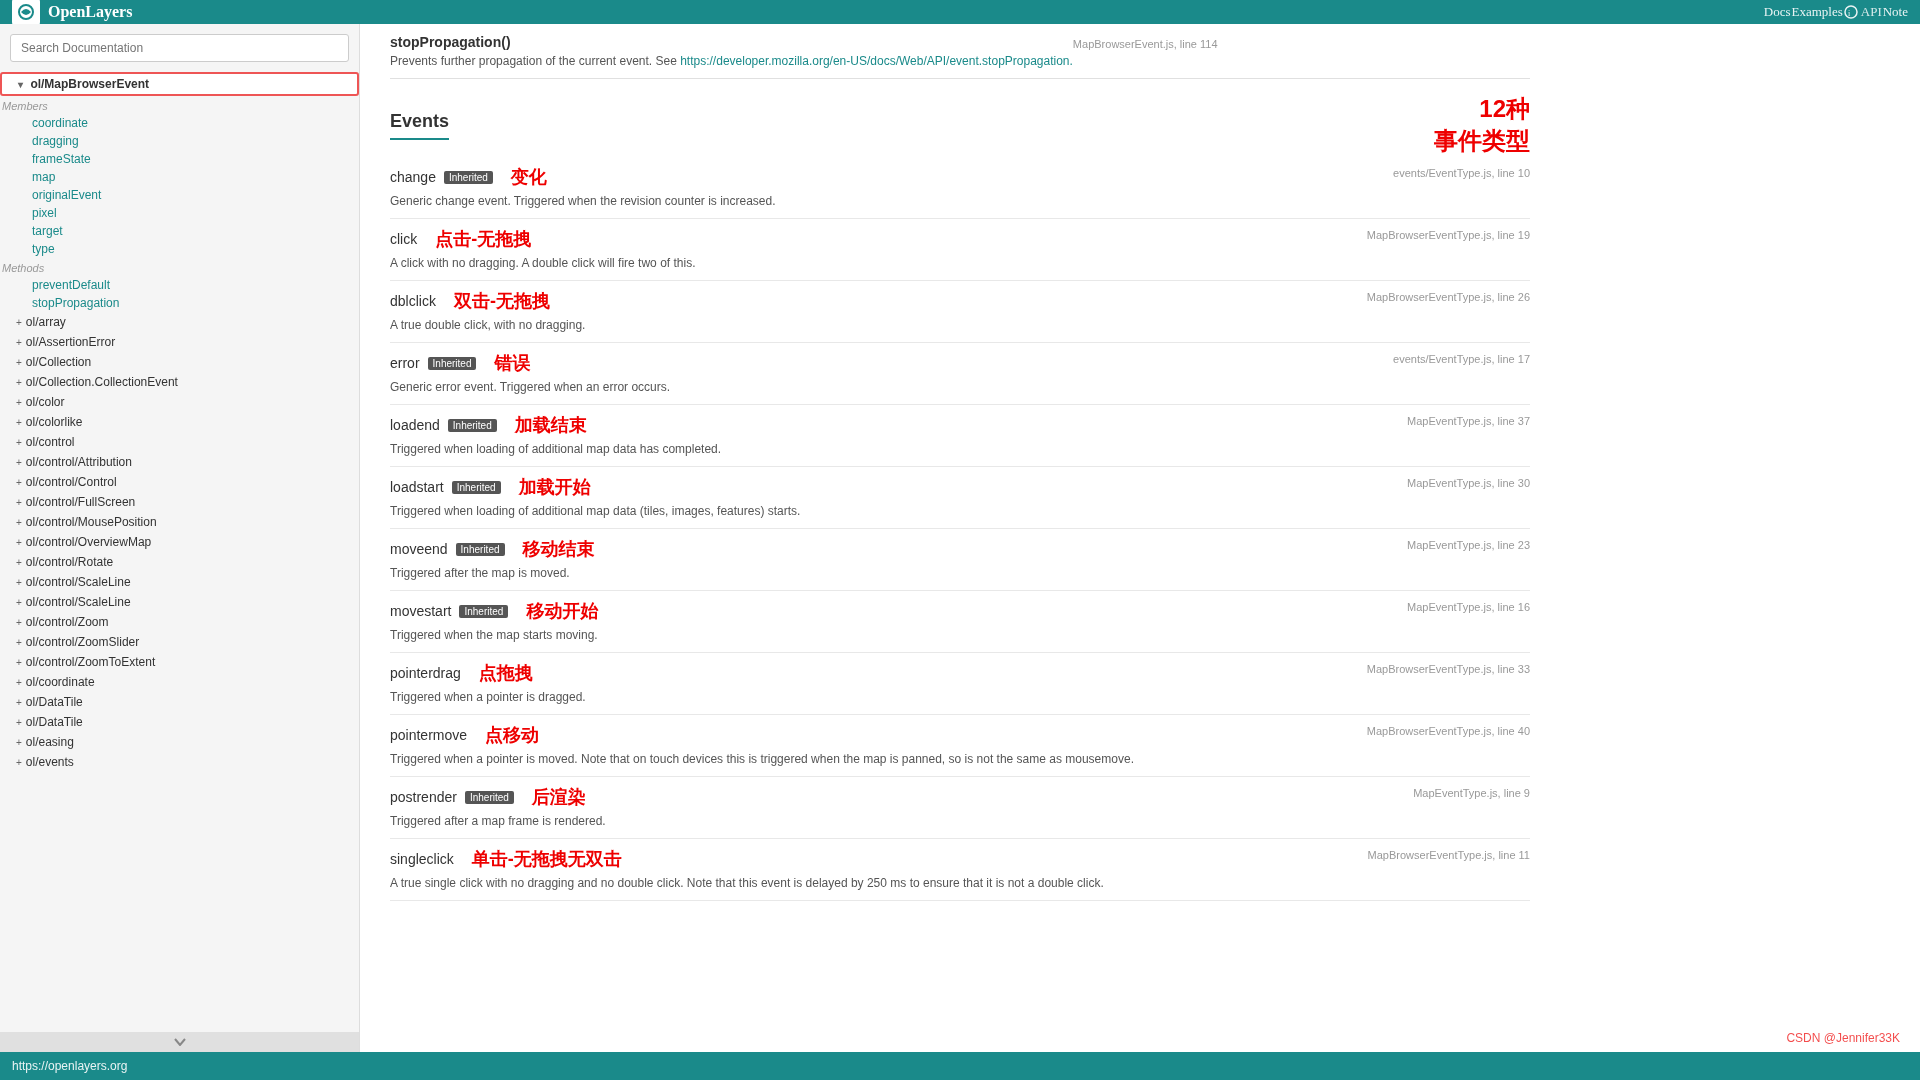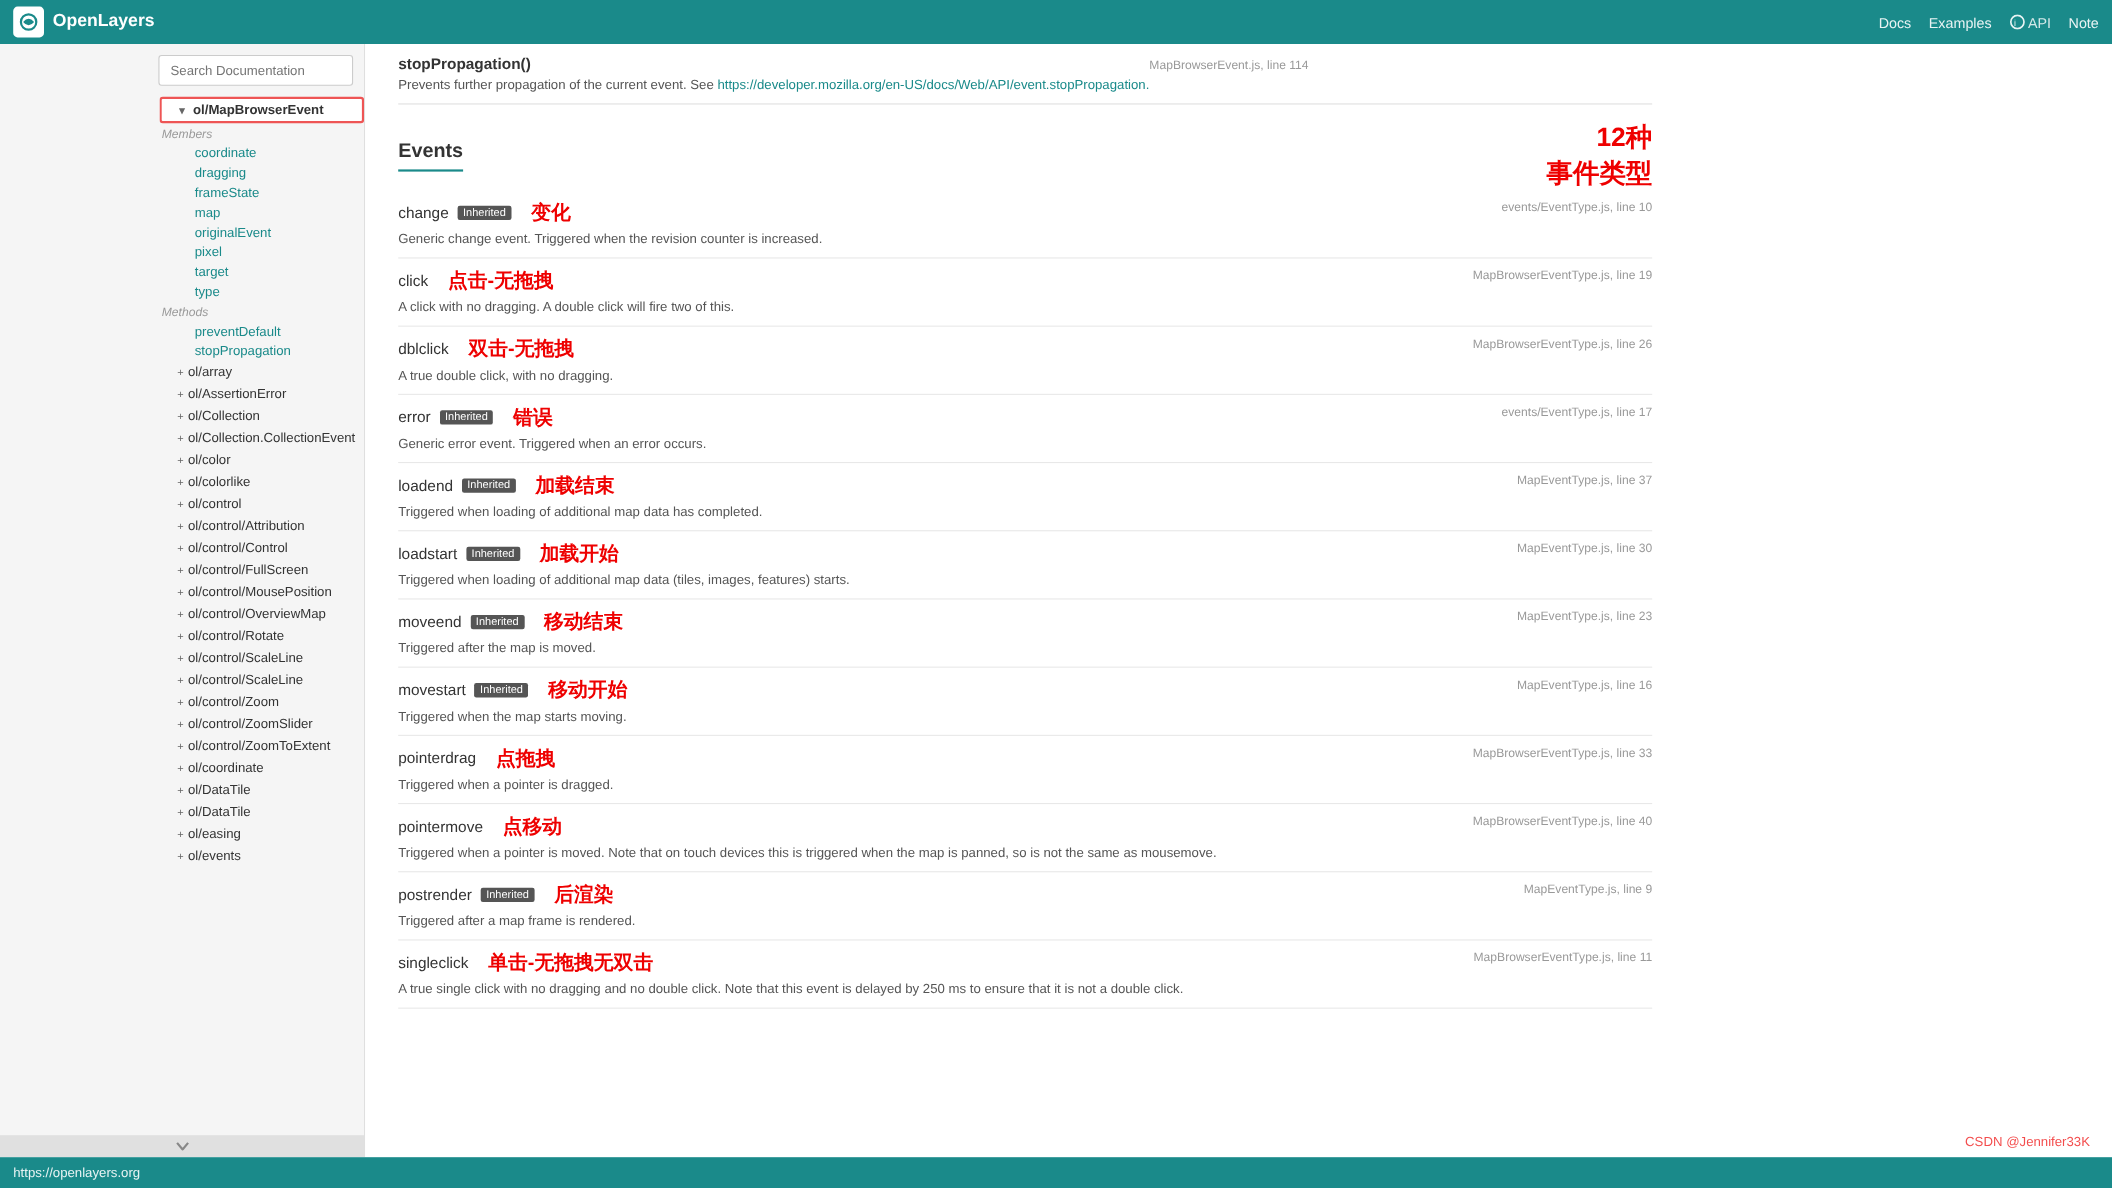--- a/index.html
+++ b/index.html
@@ -1,26 +1,27 @@
 <!DOCTYPE html>
 <html><head>
   <meta charset="utf-8">
   <style>
     * { box-sizing: border-box; margin: 0; padding: 0; }
     body { font-family: Arial, sans-serif; font-size: 13px; background: #fff; display: flex; flex-direction: column; height: 1080px; overflow: hidden; }
 
     
     .top-nav {
       background: #1a8a8a;
-      height: 40px;
+      height: 24px;
       display: flex;
       align-items: center;
       justify-content: space-between;
       padding: 0 12px;
       flex-shrink: 0;
+      font-family: Liberation Serif, serif;
     }
     .top-nav-logo {
       display: flex;
       align-items: center;
       gap: 8px;
       color: #fff;
       font-weight: bold;
       font-size: 16px;
     }
     .logo-icon {
@@ -29,21 +30,21 @@
       background: #fff;
       border-radius: 4px;
       display: flex;
       align-items: center;
       justify-content: center;
     }
     .logo-icon svg { width: 22px; height: 22px; }
     .top-nav-right {
       display: flex;
       align-items: flex-start;
-      gap: 16px;
+      gap: 1px;
       color: #fff;
       font-size: 13px;
     }
     .top-nav-right span {
       cursor: pointer;
       opacity: 0.9;
     }
     .nav-api {
       display: flex;
       align-items: center;
@@ -52,27 +53,26 @@
 
     
     .main-layout {
       display: flex;
       flex: 1;
       overflow: hidden;
     }
 
     
     .sidebar {
-      width: 332px;
+      width: 360px;
       background: #f5f5f5;
       border-right: 1px solid #ddd;
       display: flex;
       flex-direction: column;
       flex-shrink: 0;
-      align-items: flex-end;
     }
     .sidebar-search {
       padding: 10px 10px 6px;
       flex-shrink: 0;
     }
     .sidebar-search input {
       width: 100%;
       padding: 6px 10px;
       border: 1px solid #ccc;
       border-radius: 3px;

